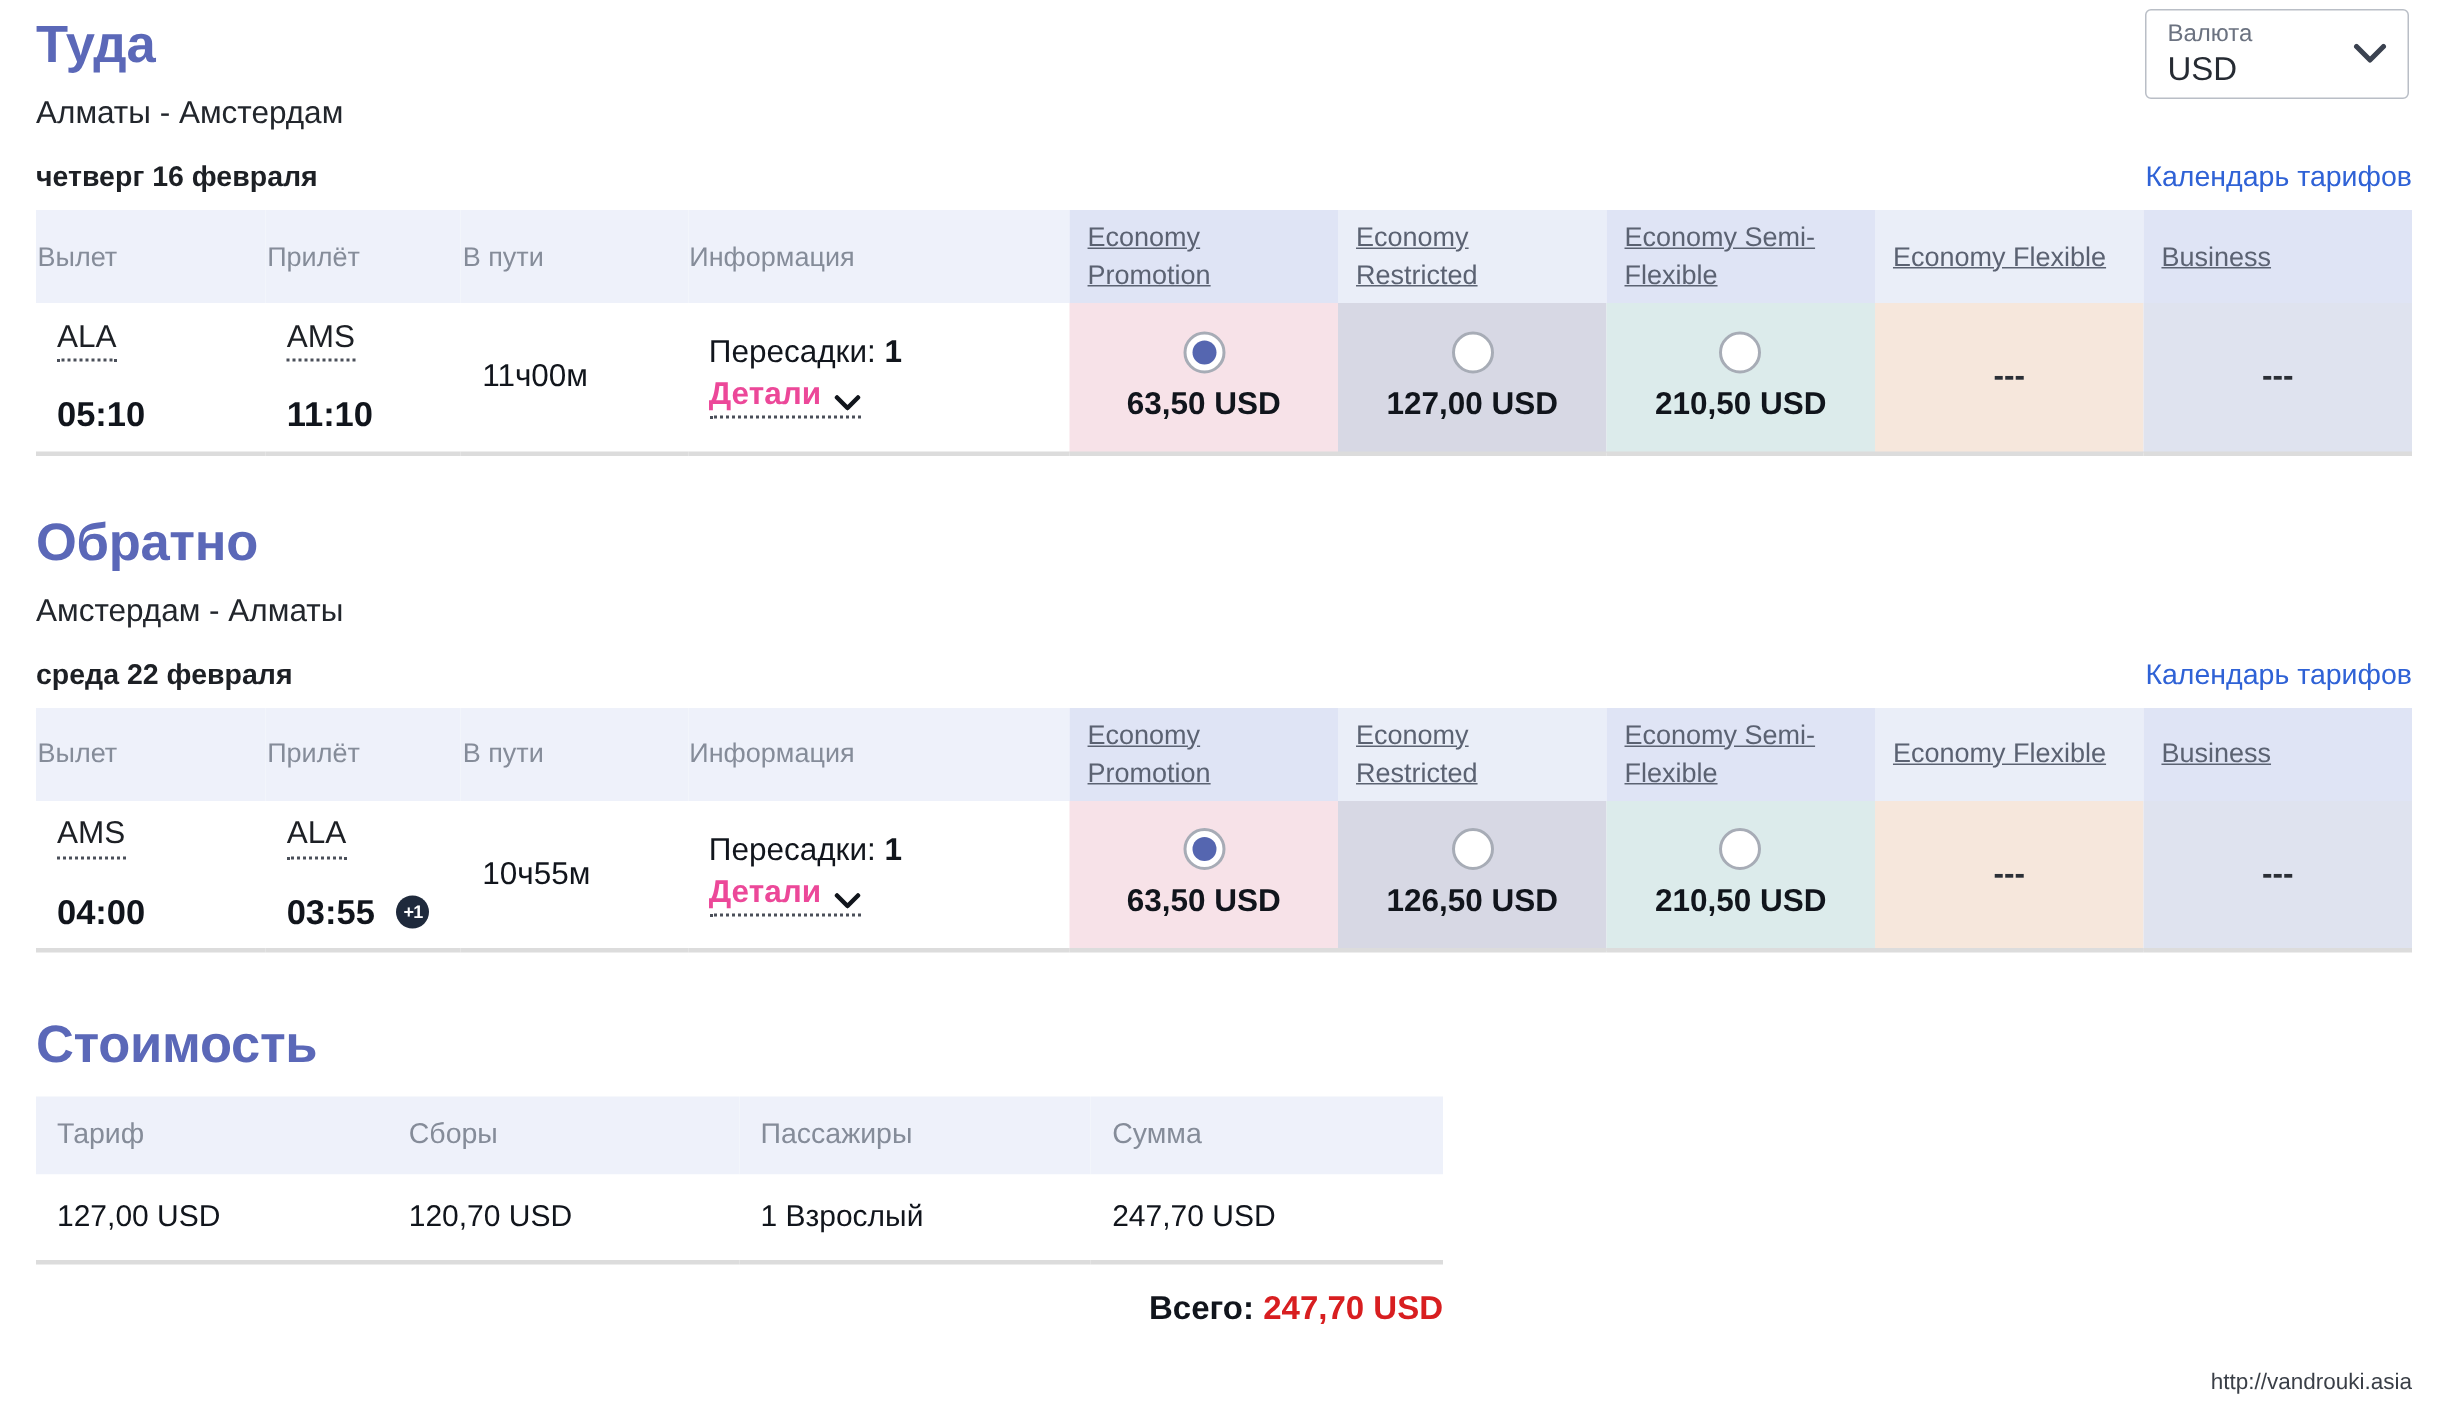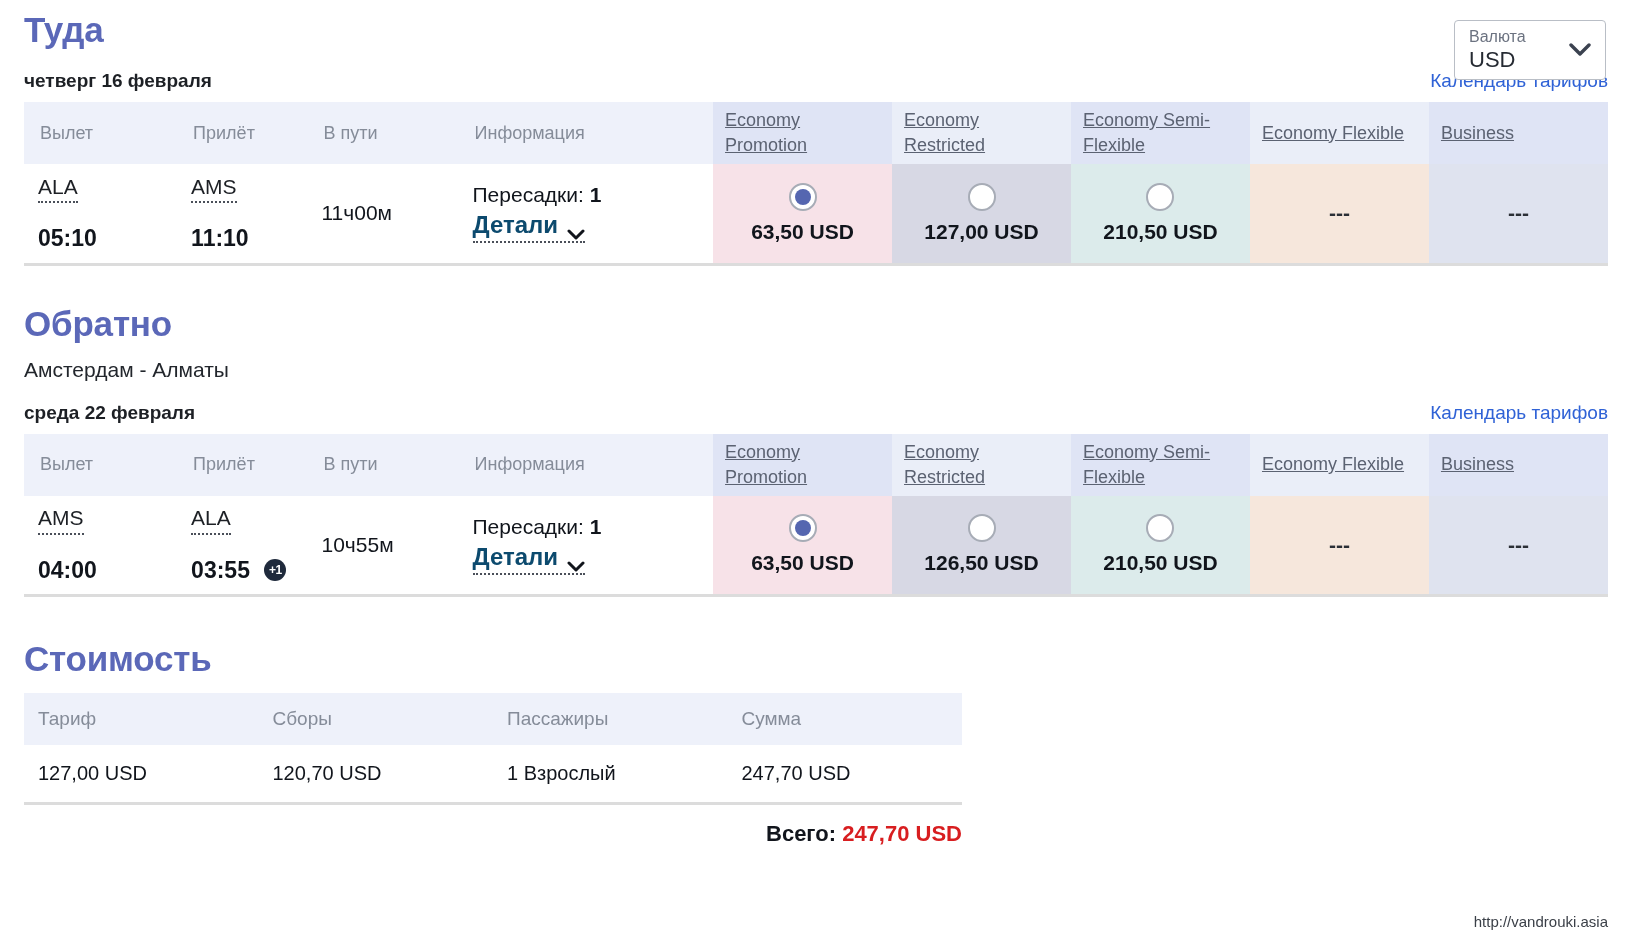--- a/index.html
+++ b/index.html
@@ -10,22 +10,22 @@
     background: #ffffff;
     font-family: "Liberation Sans", "DejaVu Sans", sans-serif;
     -webkit-font-smoothing: antialiased;
   }
   body { position: relative; overflow: hidden; }
 
   .page { position: relative; width: 1632px; height: 940px; padding: 0 24px; }
 
   
   .currency-box {
-    position: absolute; top: 20px; right: 26px;
-    width: 152px; height: 60px;
+    position: absolute; top: 6px; right: 26px;
+    width: 176px; height: 60px;
     border: 1px solid #b9bec6; border-radius: 4px;
     background: #fff;
     padding: 6px 10px 0 14px;
     display: flex; flex-direction: column; justify-content: flex-start;
   }
   .currency-label { font-size: 16px; color: #6b7280; line-height: 19px; }
   .currency-value { font-size: 22px; font-weight: normal; color: #262b33; line-height: 27px; }
   .currency-chev {
     position: absolute; right: 14px; top: 22px;
     width: 22px; height: 14px;
@@ -54,21 +54,21 @@
   }
   table.flight-table col.c-dep   { width: 148px; }
   table.flight-table col.c-arr   { width: 126px; }
   table.flight-table col.c-dur   { width: 146px; }
   table.flight-table col.c-info  { width: 246px; }
   table.flight-table col.c-fare  { width: 173px; }
 
   .flight-table thead th {
     height: 62px;
     font-size: 18px; font-weight: normal; color: #858c99;
-    text-align: left; padding: 0 16px; vertical-align: middle;
+    text-align: left; padding: 0 1px; vertical-align: middle;
     background: #eef1fa;
   }
   .flight-table thead th.fare-h {
     text-align: left; padding: 0 12px; vertical-align: middle;
   }
   .fare-h.tint-a { background: #dfe4f5; }
   .fare-h.tint-b { background: #eaeef8; }
   .fare-link {
     color: #5b6272; text-decoration: underline; font-size: 18px;
     line-height: 25px; display: inline-block; cursor: pointer;
@@ -97,21 +97,21 @@
   .plus-badge {
     display: inline-flex; align-items: center; justify-content: center;
     width: 22px; height: 22px; border-radius: 50%;
     background: #1f2a3c; color: #fff; font-size: 12px; font-weight: bold;
     margin-left: 8px; vertical-align: 4px; letter-spacing: -0.5px;
   }
   .duration { font-size: 21px; color: #11151c; }
   .info-stops { font-size: 21px; color: #11151c; }
   .info-stops b { font-weight: bold; }
   .details-toggle {
-    margin-top: 4px; font-size: 24px; font-weight: bold; color: #0c4a6e;
+    margin-top: 4px; font-size: 21px; font-weight: bold; color: #ec4899;
     display: inline-flex; align-items: center; gap: 9px;
     border-bottom: 2px dotted #4a4f59; padding-bottom: 2px; cursor: pointer;
   }
   .details-chev { width: 18px; height: 12px; display: inline-block; }
 
   .radio {
     width: 28px; height: 28px; border-radius: 50%;
     border: 2px solid #a7acb6; background: #fff;
     margin: 0 auto 9px auto; display: block; position: relative; cursor: pointer;
   }
@@ -160,20 +160,21 @@
     <span class="currency-value">USD</span>
     <span class="currency-chev">
       <svg viewBox="0 0 22 14" width="22" height="14" aria-hidden="true">
         <path d="M2 2 L11 11 L20 2" stroke="#3b4250" stroke-width="3.4" fill="none" stroke-linecap="round" stroke-linejoin="round"></path>
       </svg>
     </span>
   </div>
 
   <section style="padding-top:10px;">
     <h1 class="section-title">Туда</h1>
+    <div class="route-line">Алматы - Амстердам</div>
     <div class="date-row">
       <span class="date-text">четверг 16 февраля</span>
       <a class="calendar-link">Календарь тарифов</a>
     </div>
 
     <table class="flight-table">
       <colgroup>
         <col class="c-dep">
           <col class="c-arr">
           <col class="c-dur">

